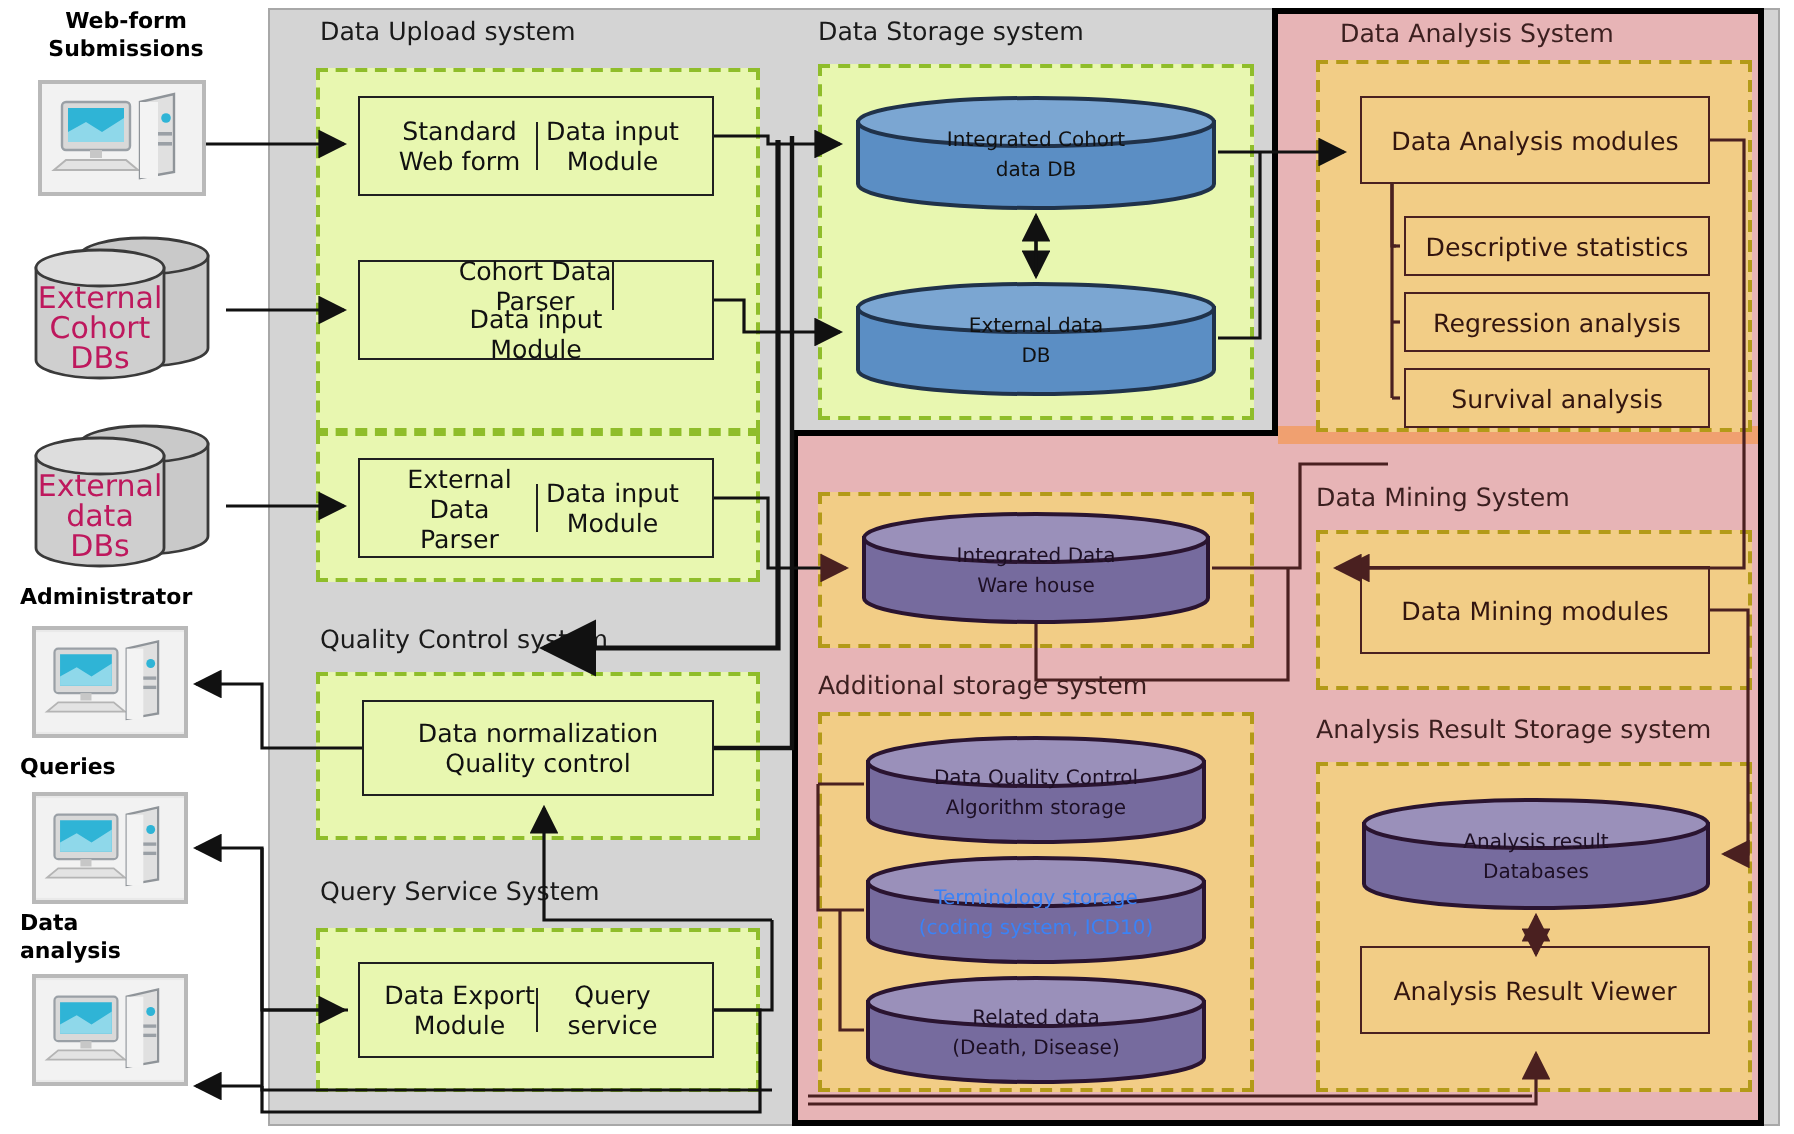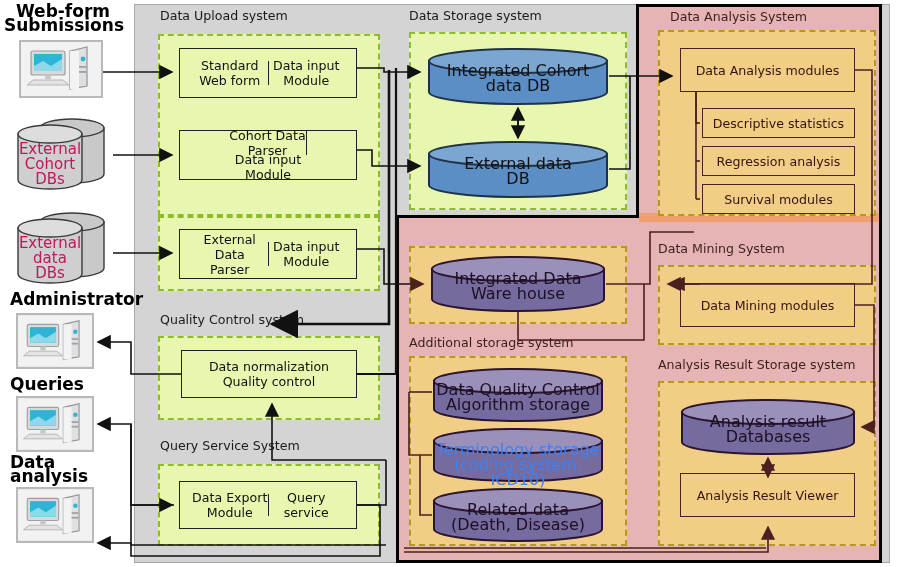--- a/index.html
+++ b/index.html
@@ -11,21 +11,21 @@
   #stage{
     position:relative;
     width:897px;height:567px;
     background:#ffffff;
     overflow:hidden;
   }
   .abs{position:absolute;box-sizing:border-box;}
 
   
   .actor-label{
-    font-weight:bold;font-size:17px;color:#000;
+    font-weight:bold;font-size:11px;color:#000;
     line-height:14px;text-align:center;
   }
 
   
   .pc-icon{
     background:#e9e9e9;border:2px solid #b9b9b9;
   }
   .pc-icon svg{display:block;}
 
   
@@ -73,21 +73,21 @@
     flex:1 1 50%;display:flex;align-items:center;justify-content:center;
     text-align:center;height:100%;
   }
   .box .half.left{border-right:1.5px solid #202020;}
 
   
   .dbshape{position:absolute;}
   .dbshape svg{display:block;}
   .dbshape .lbl{
     position:absolute;left:0;right:0;text-align:center;
-    font-size:16px;line-height:15px;color:#111;
+    font-size:10px;line-height:15px;color:#111;
   }
   .dbshape.purple .lbl{color:#2a1430;}
 
   
   #wires{position:absolute;left:0;top:0;width:897px;height:567px;pointer-events:none;}
 </style>
 </head>
 <body>
 
 <div id="stage">
@@ -305,21 +305,21 @@
       <path d="M2 13 v28 a84 12 0 0 0 168 0 v-28 Z" fill="#766b9e" stroke="#2a1430" stroke-width="2"></path>
       <ellipse cx="86" cy="13" rx="84" ry="12" fill="#9a90ba" stroke="#2a1430" stroke-width="2"></ellipse>
     </svg>
     <div class="lbl" style="top:14px;white-space:pre-line;color:#1d0f24;">Related data
 (Death, Disease)</div>
   </div>
 
   <div class="abs box orange" style="left:680px;top:48px;width:175px;height:44px;">Data Analysis modules</div>
   <div class="abs box orange" style="left:702px;top:108px;width:153px;height:30px;">Descriptive statistics</div>
   <div class="abs box orange" style="left:702px;top:146px;width:153px;height:30px;">Regression  analysis</div>
-  <div class="abs box orange" style="left:702px;top:184px;width:153px;height:30px;">Survival modules</div>
+  <div class="abs box orange" style="left:702px;top:184px;width:153px;height:30px;">Survival analysis</div>
 
   <div class="abs box orange" style="left:680px;top:283px;width:175px;height:44px;">Data Mining modules</div>
 
   <div class="dbshape purple" style="left:680px;top:399px;width:176px;height:56px;">
     <svg width="176" height="56" viewBox="0 0 176 56">
       <path d="M2 13 v30 a86 12 0 0 0 172 0 v-30 Z" fill="#766b9e" stroke="#2a1430" stroke-width="2"></path>
       <ellipse cx="88" cy="13" rx="86" ry="12" fill="#9a90ba" stroke="#2a1430" stroke-width="2"></ellipse>
     </svg>
     <div class="lbl" style="top:15px;white-space:pre-line;color:#1d0f24;">Analysis result
 Databases</div>

